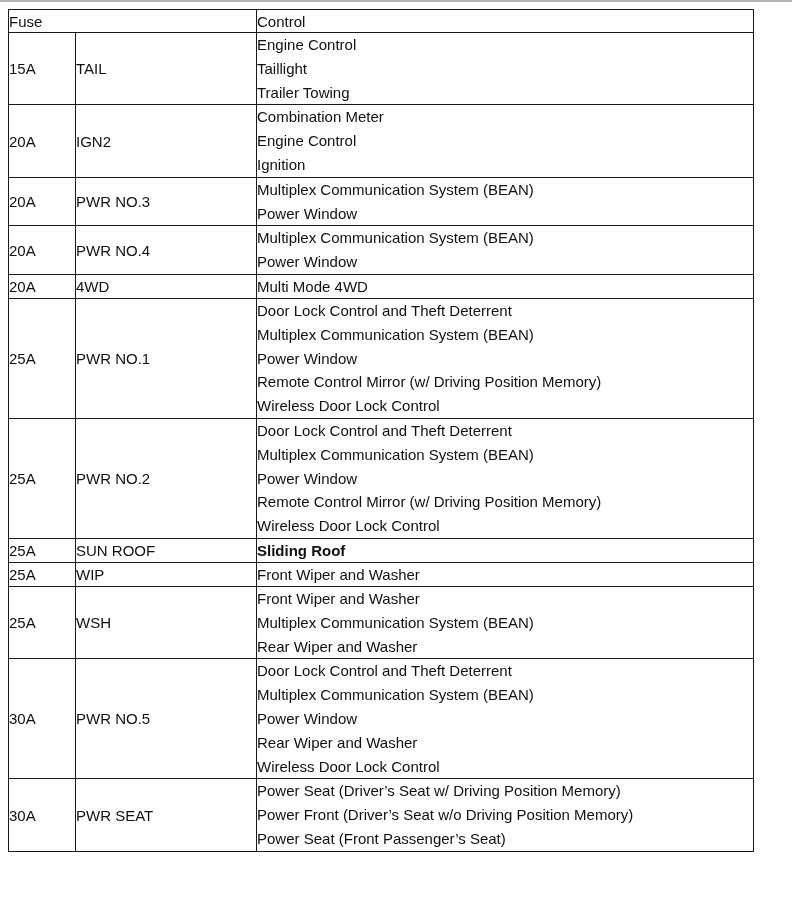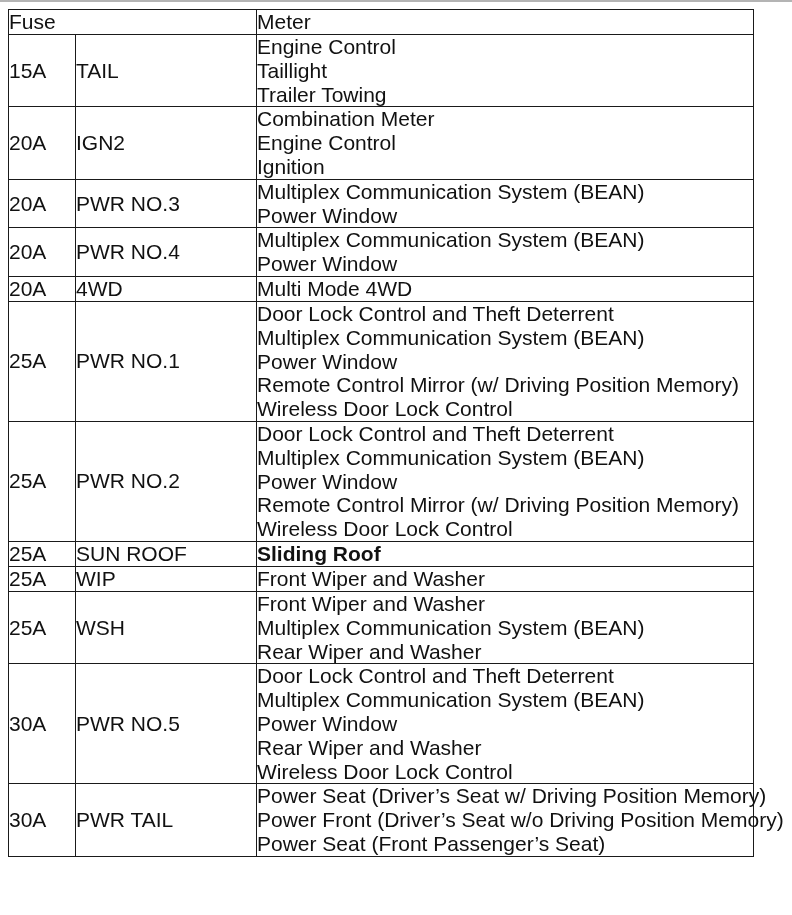--- a/index.html
+++ b/index.html
@@ -1,21 +1,21 @@
 <!DOCTYPE html>
 <html><head>
 <meta charset="utf-8">
 <style>
   html, body { margin: 0; padding: 0; background: #ffffff; }
   body { width: 792px; height: 915px; position: relative; overflow: hidden;
          font-family: "Liberation Sans", sans-serif; color: #111; }
   .topline { position: absolute; left: 0; top: 0; width: 792px; height: 2px; background: #b4b4b4; }
   table.fuse { position: absolute; left: 8px; top: 9px; border-collapse: collapse;
                width: 745px; table-layout: fixed; }
-  table.fuse td, table.fuse th { border: 1.5px solid #1a1a1a; padding: 0; font-size: 21px;
+  table.fuse td, table.fuse th { border: 1.5px solid #1a1a1a; padding: 0; font-size: 15px;
                font-weight: normal; vertical-align: middle; text-align: left; }
   col.c1 { width: 67px; } col.c2 { width: 181px; } col.c3 { width: 497px; }
   th.h-fuse { text-align: center; height: 22px; }
   th.h-sys { padding-left: 6px; height: 22px; }
   td.amp { padding-left: 6px; border-radius: 15px; }
   td.name { padding-left: 6px; margin-left: 41px; }
   td.sys { padding-left: 6px; padding-top: 0; padding-bottom: 0; margin-top: 29px; }
   .line { height: 23.8px; line-height: 23.8px; white-space: nowrap; }
 </style>
 </head>
@@ -25,21 +25,21 @@
 
 <table class="fuse">
   <colgroup>
       <col class="c1">
       <col class="c2">
       <col class="c3">
     </colgroup>
   <thead>
     <tr>
       <th class="h-fuse" colspan="2">Fuse</th>
-      <th class="h-sys">Meter</th>
+      <th class="h-sys">Control</th>
     </tr>
   </thead>
   <tbody id="tbody">
       <tr>
         <td class="amp">15A</td>
         <td class="name">TAIL</td>
         <td class="sys">
           <div class="line">Engine Control</div>
           <div class="line">Taillight</div>
           <div class="line">Trailer Towing</div>
@@ -128,21 +128,21 @@
         <td class="sys">
           <div class="line">Door Lock Control and Theft Deterrent</div>
           <div class="line">Multiplex Communication System (BEAN)</div>
           <div class="line">Power Window</div>
           <div class="line">Rear Wiper and Washer</div>
           <div class="line">Wireless Door Lock Control</div>
         </td>
       </tr>
       <tr>
         <td class="amp">30A</td>
-        <td class="name">PWR TAIL</td>
+        <td class="name">PWR SEAT</td>
         <td class="sys">
           <div class="line">Power Seat (Driver’s Seat w/ Driving Position Memory)</div>
           <div class="line">Power Front (Driver’s Seat w/o Driving Position Memory)</div>
           <div class="line">Power Seat (Front Passenger’s Seat)</div>
         </td>
       </tr>
     </tbody>
 </table>
 
 </body></html>

